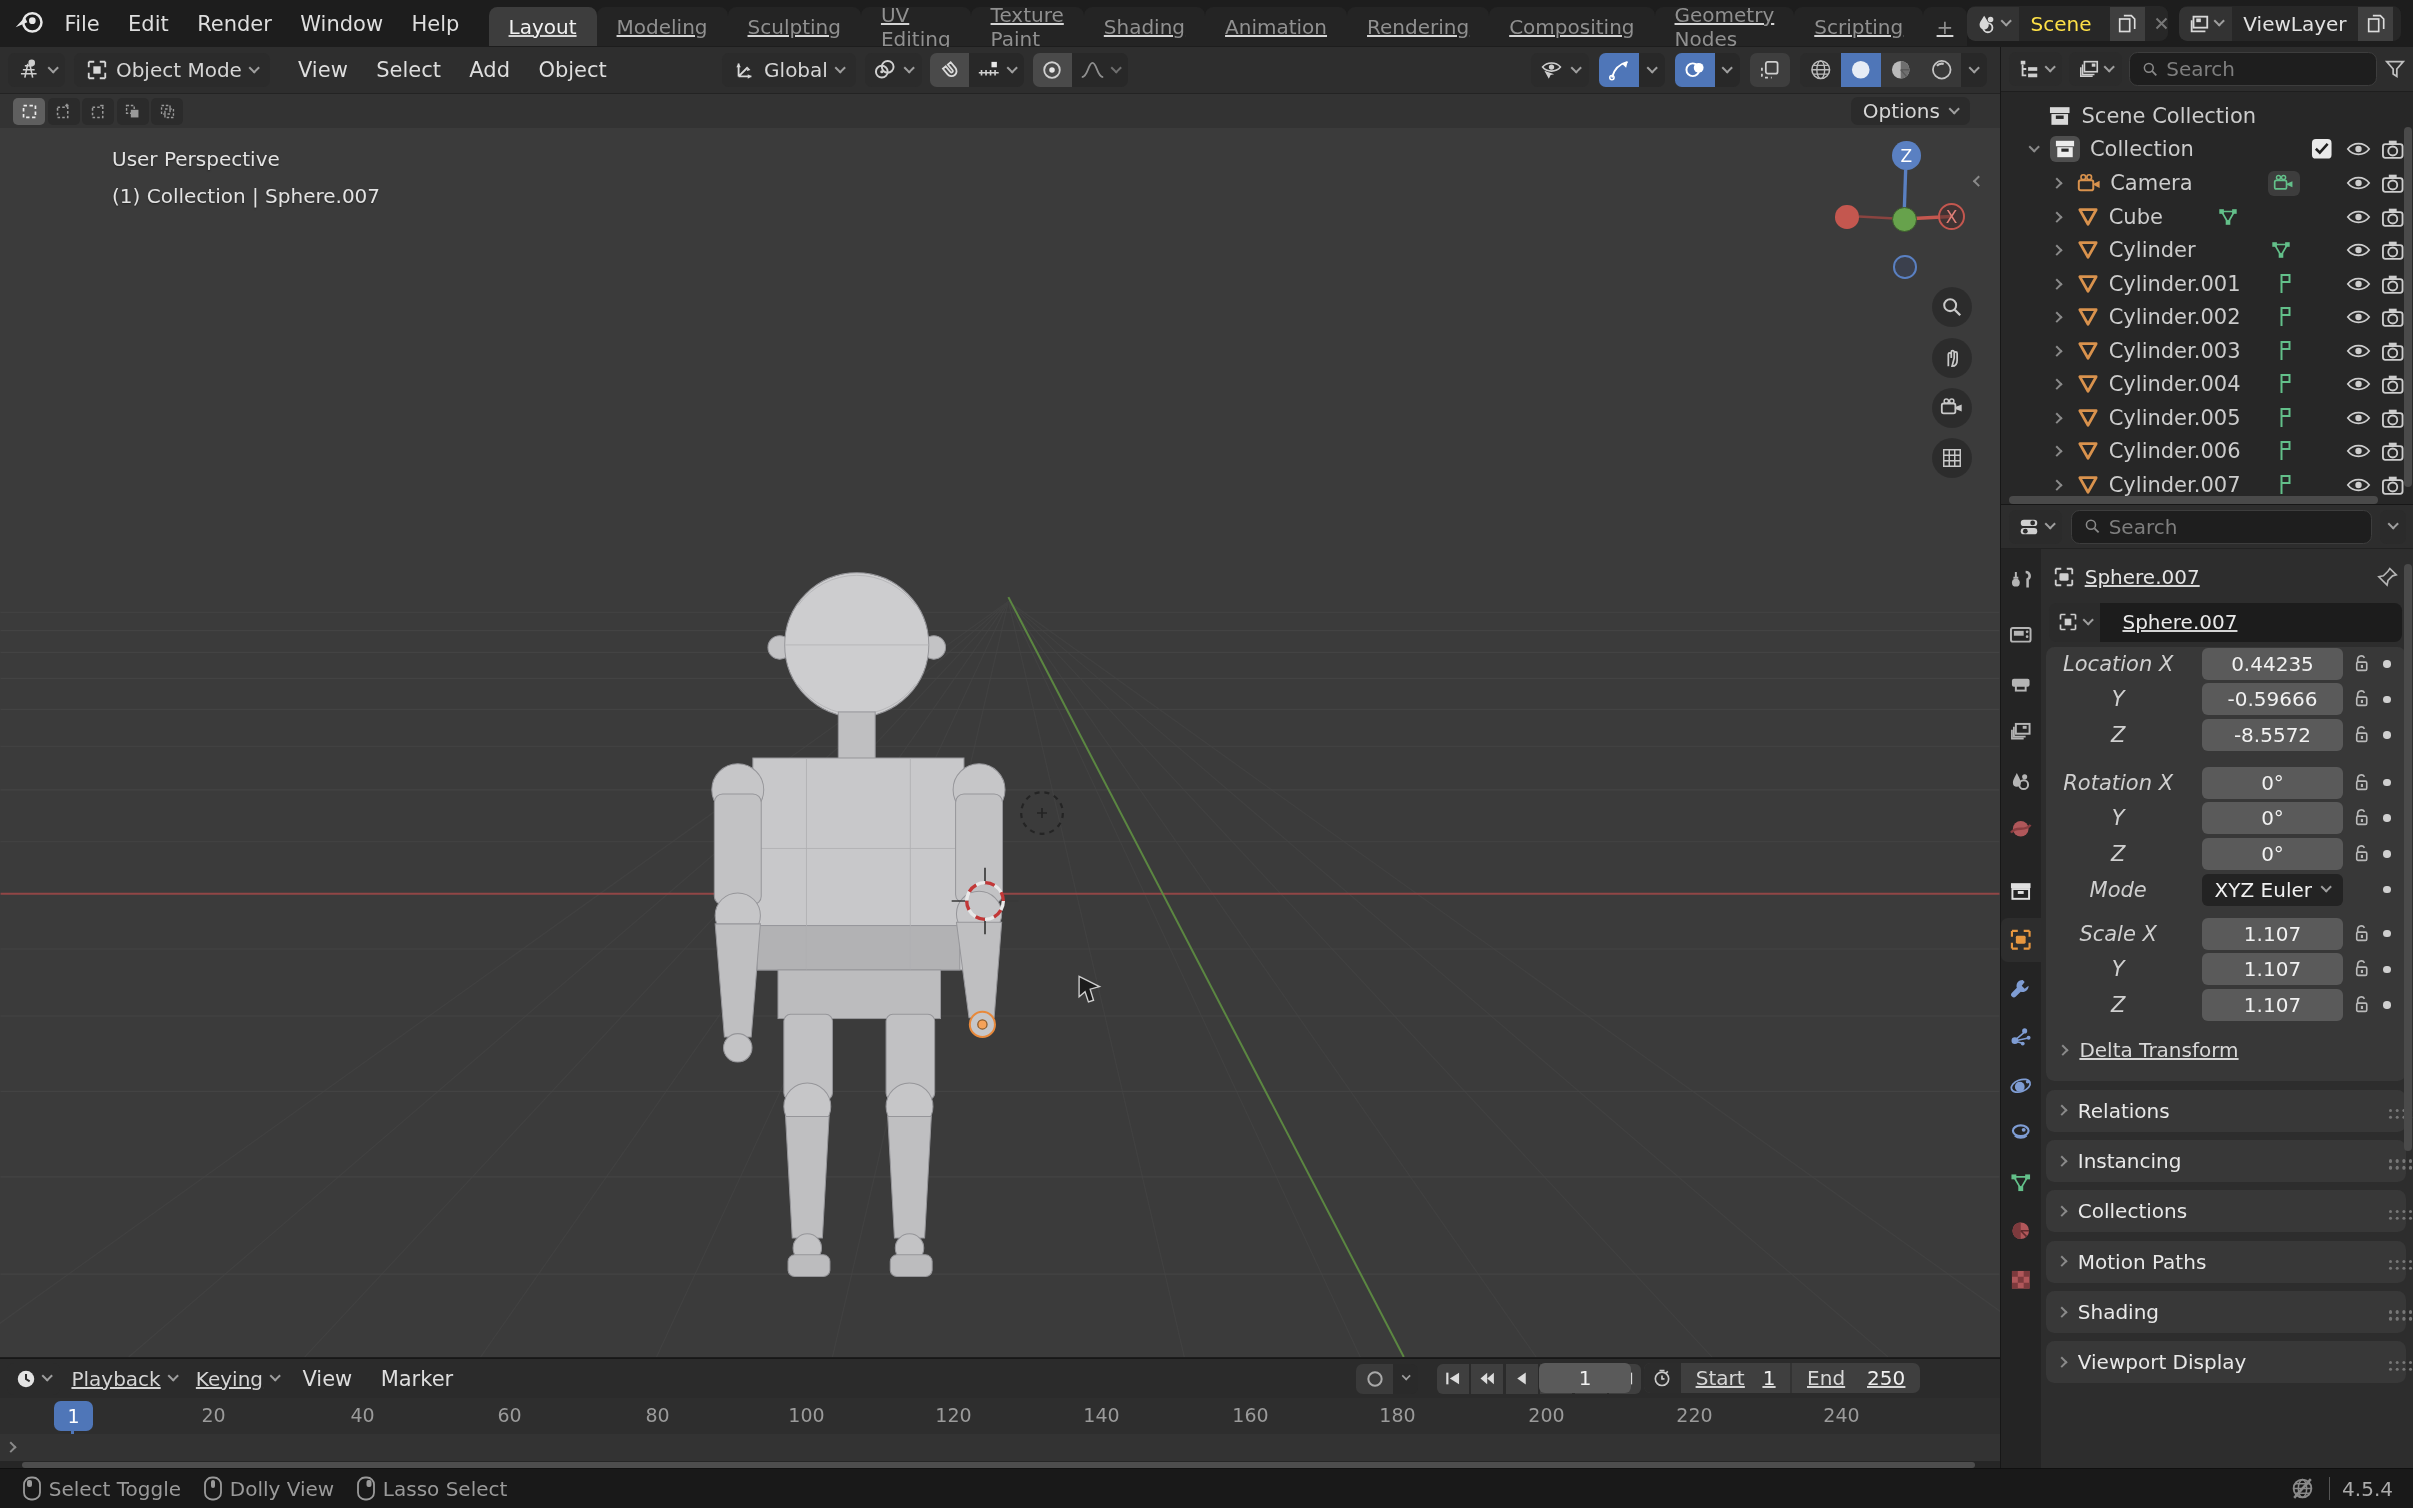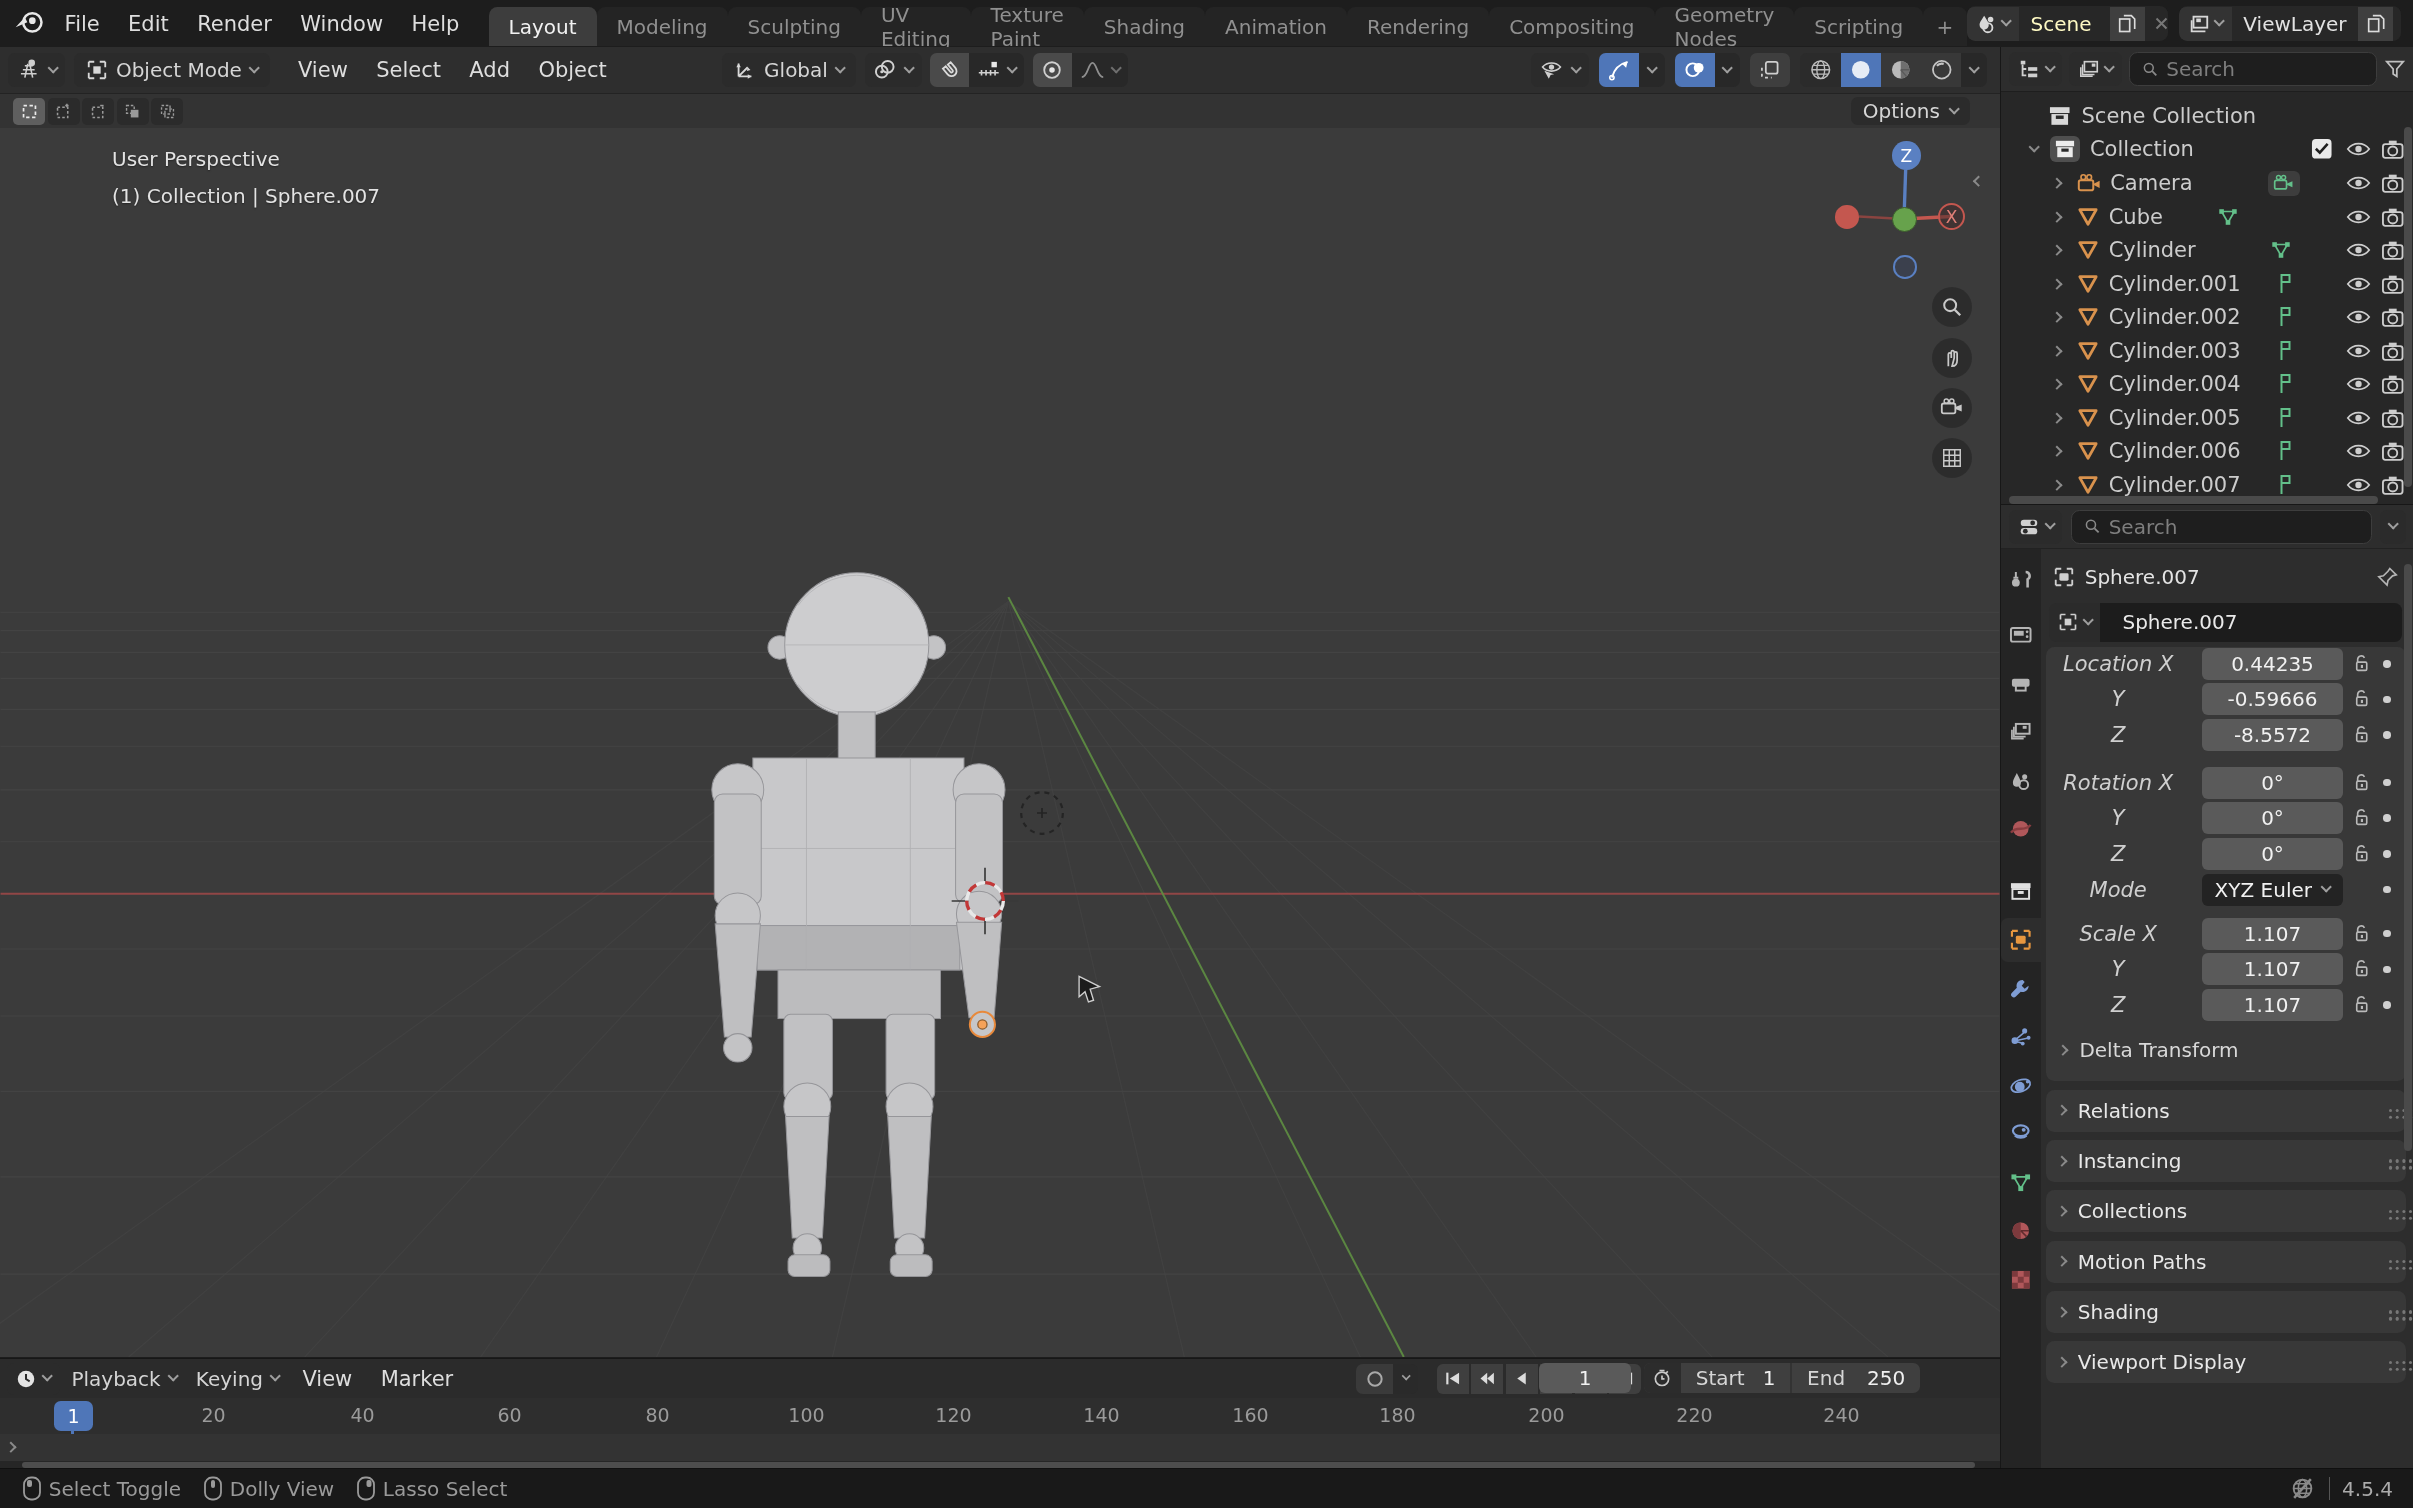--- a/index.html
+++ b/index.html
@@ -3,21 +3,21 @@
 <meta charset="utf-8">
 <style>
   * { margin:0; padding:0; box-sizing:border-box; }
   html,body { background:#111; }
   .app {
     position:relative; width:2413px; height:1508px; overflow:hidden;
     background:#1d1d1d; color:#d5d5d5;
     font-family:"DejaVu Sans", sans-serif; font-size:20px;
   }
   .abs { position:absolute; }
-  .flex { display:flex; align-items:center; }
+  .flex { display:flex; align-items:center;text-decoration:underline; }
 
   
   .btn { display:flex; align-items:center; gap:8.4px; background:#2b2b2b;
          border-radius:6.7px; height:34px; padding:0 11.7px; color:#d6d6d6; }
   .seg { display:flex; align-items:center; justify-content:center; height:34px;
          background:#2b2b2b; padding:0 8.4px; }
   .chev { width:8.4px; height:8.4px; border-right:2px solid #9f9f9f;
           border-bottom:2px solid #9f9f9f; transform:rotate(45deg); margin-top:-4.2px; flex:0 0 auto;}
   .chev.r { transform:rotate(-45deg); margin-top:0; margin-left:-1.7px;}
   .chev.lt { border-color:#8a8a8a; }
@@ -159,21 +159,21 @@
 
     <div class="idsel" style="width:251px; margin-right:11.7px">
       <div class="seg" style="background:#333; gap:5px; border-radius:6.7px 0 0 6.7px">
         <svg width="22" height="22" viewBox="0 0 24 24">
           <path d="M10 3 C7 8 5 10 5 13 a5 5 0 0 0 10 0 C15 10 13 8 10 3z" fill="#d8d8d8"></path>
           <circle cx="17" cy="7" r="3" fill="#d8d8d8"></circle>
           <circle cx="14" cy="16" r="5" fill="none" stroke="#d8d8d8" stroke-width="2"></circle>
         </svg>
         <span class="chev"></span>
       </div>
-      <span style="padding:0 11.7px; color:#fef9c3">Scene</span>
+      <span style="padding:0 11.7px; color:#fde047">Scene</span>
       <div style="flex:1"></div>
       <svg width="20" height="22" viewBox="0 0 24 24" style="margin-right:6.7px">
         <path d="M14 3 l7 7 -4 1 -5 5 -1 5 -9-9 5-1 5-5z" fill="none" stroke="#b5b5b5" stroke-width="1.8"></path>
       </svg>
       <div class="seg" style="background:#3f3f3f">
         <svg width="18.4" height="20" viewBox="0 0 22 24">
           <rect x="2" y="6" width="12" height="15" fill="none" stroke="#dcdcdc" stroke-width="2"></rect>
           <path d="M7 2 h9 l4 4 v12" fill="none" stroke="#dcdcdc" stroke-width="2"></path>
         </svg>
       </div>

